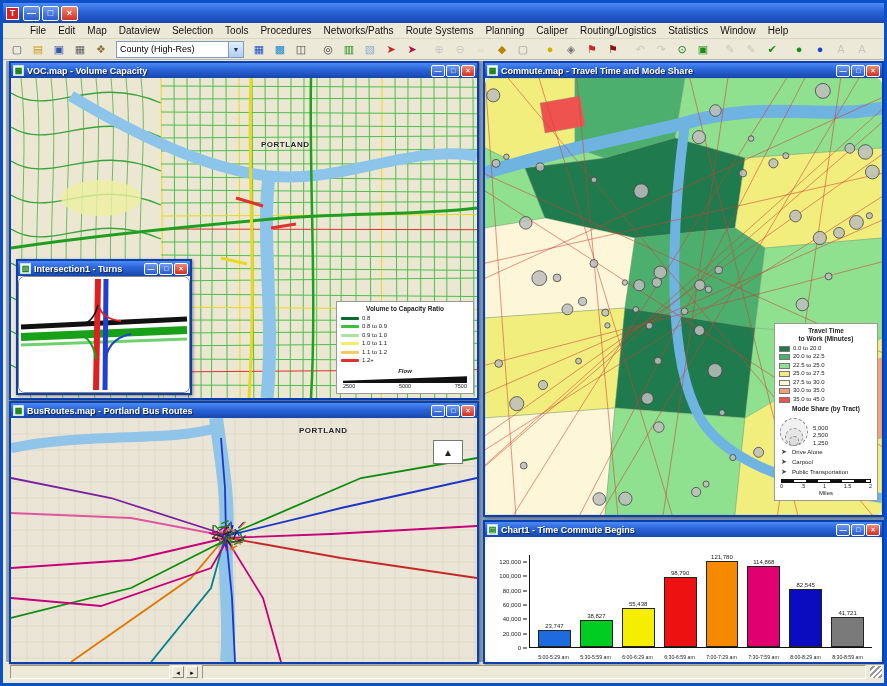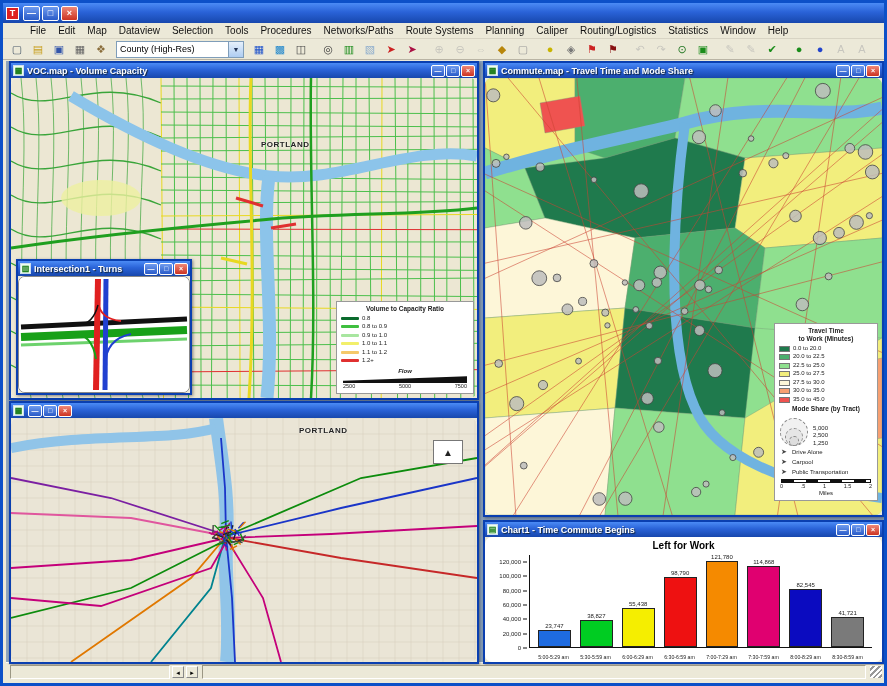--- a/index.html
+++ b/index.html
@@ -536,20 +536,21 @@
           <path d="M86,88 Q87,62 112,57" stroke="#2040d0" stroke-width="2" fill="none"></path>
           <path d="M55,57 Q73,57 77,82" stroke="#18a018" stroke-width="2" fill="none"></path>
           <path d="M60,48 Q74,47 79,28" stroke="#111111" stroke-width="1.5" fill="none"></path>
         </svg>
       </div>
     </div>
 
     <div class="win" style="left:3px;top:340px;width:470px;height:263px;z-index:2;">
       <div class="wt">
         <span class="wico">▦</span>
+        <span class="wtx">BusRoutes.map - Portland Bus Routes</span>
         <span class="wb">—</span>
         <span class="wb">□</span>
         <span class="wb close">×</span>
       </div>
       <div class="body" style="height:244px;">
         <svg id="bus-svg" width="466" height="244" viewBox="0 0 466 244">
           <rect width="466" height="244" fill="#eae5d6"></rect>
           <g id="bus-grid">
               <line x1="0" y1="0" x2="0" y2="244" stroke="#d8d0bf" stroke-width="0.6"></line>
               <line x1="16" y1="0" x2="16" y2="244" stroke="#d8d0bf" stroke-width="0.6"></line>
@@ -680,21 +681,20 @@
 
     <div class="win" style="left:477px;top:459px;width:401px;height:144px;z-index:2;">
       <div class="wt">
         <span class="wico">▤</span>
         <span class="wtx">Chart1 - Time Commute Begins</span>
         <span class="wb">—</span>
         <span class="wb">□</span>
         <span class="wb close">×</span>
       </div>
       <div class="body" id="chart-body" style="height:125px;">
-        <div class="chart-title">Left for Work</div>
         <div id="chart-yaxis">
             <div class="ytick" style="bottom: 92.3077%;">120,000</div>
             <div class="ytickmark" style="bottom: 92.3077%;"></div>
             <div class="ytick" style="bottom: 76.9231%;">100,000</div>
             <div class="ytickmark" style="bottom: 76.9231%;"></div>
             <div class="ytick" style="bottom: 61.5385%;">80,000</div>
             <div class="ytickmark" style="bottom: 61.5385%;"></div>
             <div class="ytick" style="bottom: 46.1538%;">60,000</div>
             <div class="ytickmark" style="bottom: 46.1538%;"></div>
             <div class="ytick" style="bottom: 30.7692%;">40,000</div>

